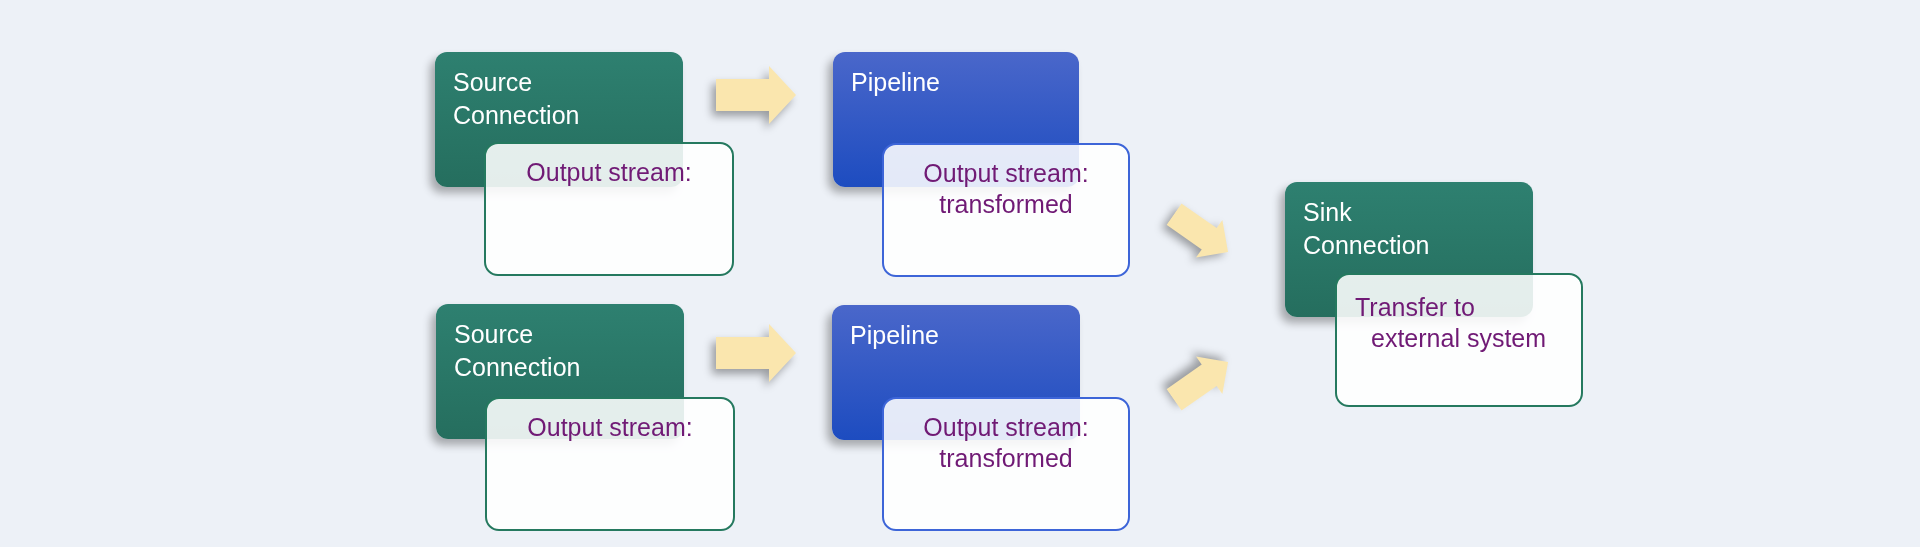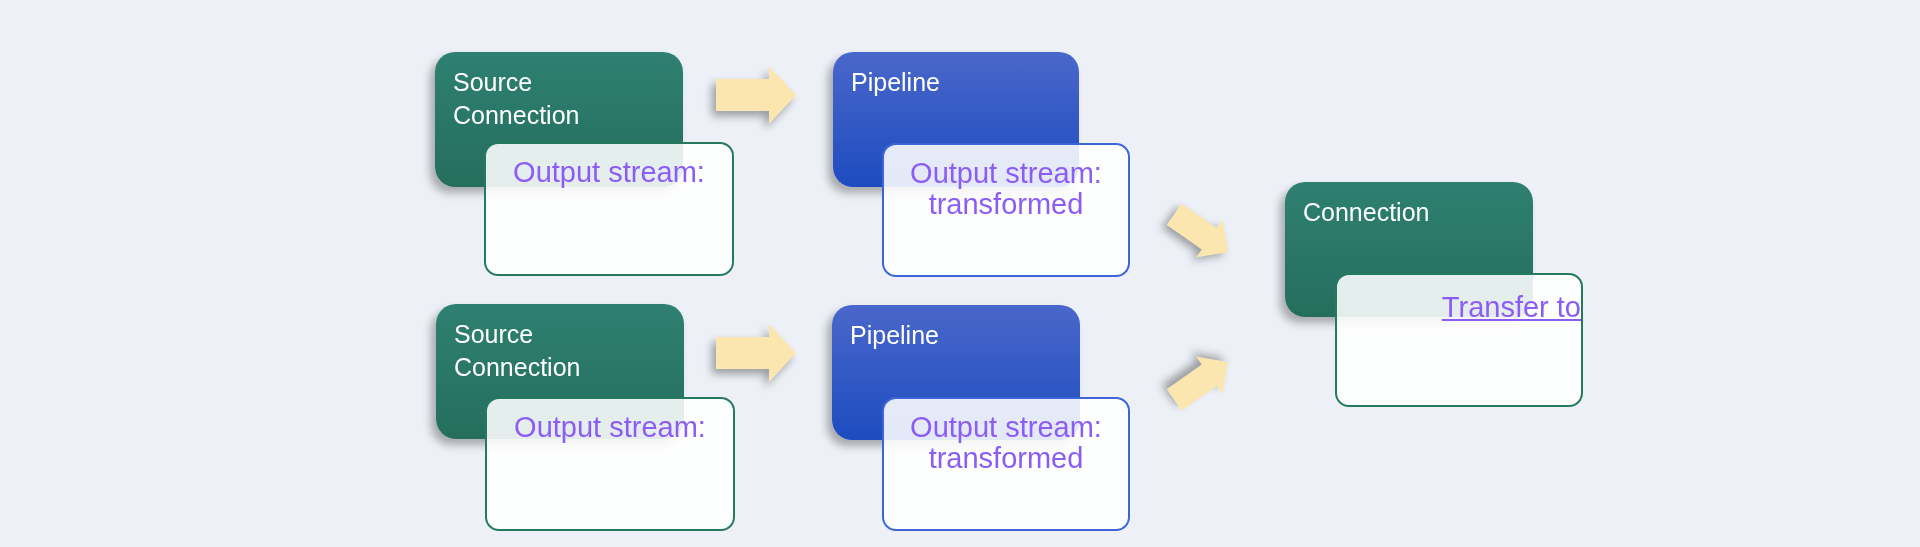--- a/index.html
+++ b/index.html
@@ -7,53 +7,52 @@
     position:relative;
     width:1920px;height:547px;
     background:#EDF1F7;
     font-family:"Liberation Sans", sans-serif;
     overflow:hidden;
   }
   
   .shape{
     position:absolute;
     width:248px;height:135px;
-    border-radius:20px;
+    border-radius:12px;
     box-sizing:border-box;
     padding:14px 18px;
     color:#ffffff;
     font-size:25px;
     line-height:33px;
     box-shadow:-5px 6px 8px rgba(0,0,0,0.30);
     z-index:1;
   }
   .shape.green{ background:linear-gradient(180deg,#2E8070 0%,#256E5E 100%); }
   .shape.blue{  background:linear-gradient(180deg,#4A67CA 0%,#1D4CC0 100%); }
 
   
   .note{
     position:absolute;
     width:250px;height:134px;
     border-radius:14px;
     box-sizing:border-box;
     background:rgba(255,255,255,0.88);
-    color:#8b5cf6;
-    font-size:29px;
+    color:#701a75;
+    font-size:25px;
     line-height:31px;
     padding-top:13px;
     text-align:center;
     z-index:2;
   }
   .note.green-border{ border:2px solid #25795F; }
   .note.blue-border{  border:2px solid #3D65D8; }
   .note.left{
-    text-align:right;
+    text-align:left;
     padding-left:18px;
     padding-top:17px;
-    text-decoration:underline;
   }
   .note.left .l2{ padding-left:16px; }
 
   
   .arrow{
     position:absolute;
     z-index:1;
   }
   .arrow.straight{ filter:drop-shadow(-4px 5px 4px rgba(0,0,0,0.35)); }
   .arrow.down-right{ filter:drop-shadow(-5px 3px 4px rgba(0,0,0,0.35)); }
@@ -92,25 +91,27 @@
     <div>transformed</div>
   </div>
 
   <div class="arrow down-right" style="left:1168px;top:210px;">
     <svg width="66" height="46" viewBox="0 0 66 46">
       <polygon points="0,10 43,10 43,0 66,23 43,46 43,36 0,36" fill="#FAE6AE"></polygon>
     </svg>
   </div>
 
   <div class="shape green" style="left:1285px;top:182px;">
+    <div>Sink</div>
     <div>Connection</div>
   </div>
 
   <div class="note green-border left" style="left:1335px;top:273px;width:248px;">
     <div class="l1">Transfer to</div>
+    <div class="l2">external system</div>
   </div>
 
   <div class="arrow up-right" style="left:1168px;top:358px;">
     <svg width="66" height="46" viewBox="0 0 66 46">
       <polygon points="0,10 43,10 43,0 66,23 43,46 43,36 0,36" fill="#FAE6AE"></polygon>
     </svg>
   </div>
 
   <div class="shape green" style="left:436px;top:304px;">
     <div>Source</div>

